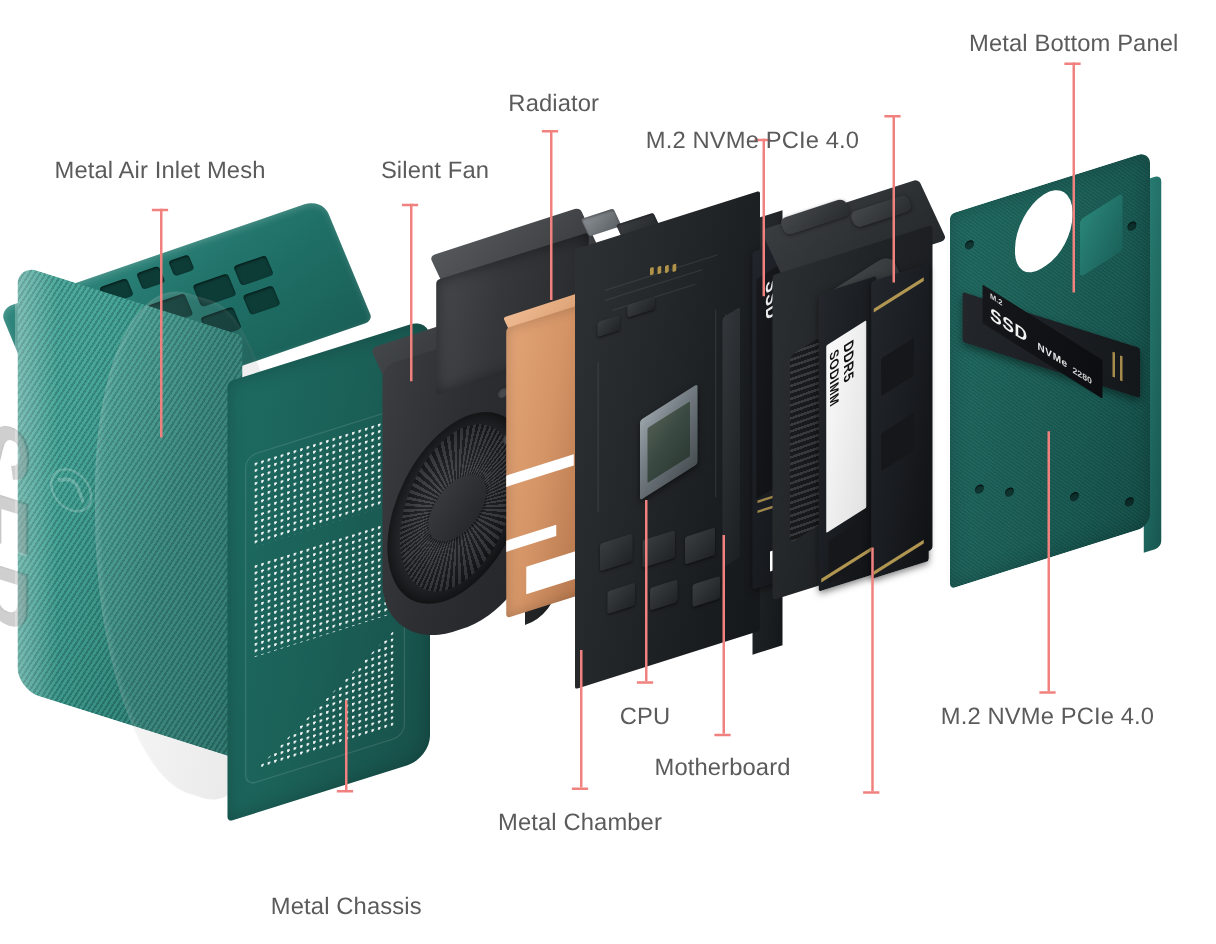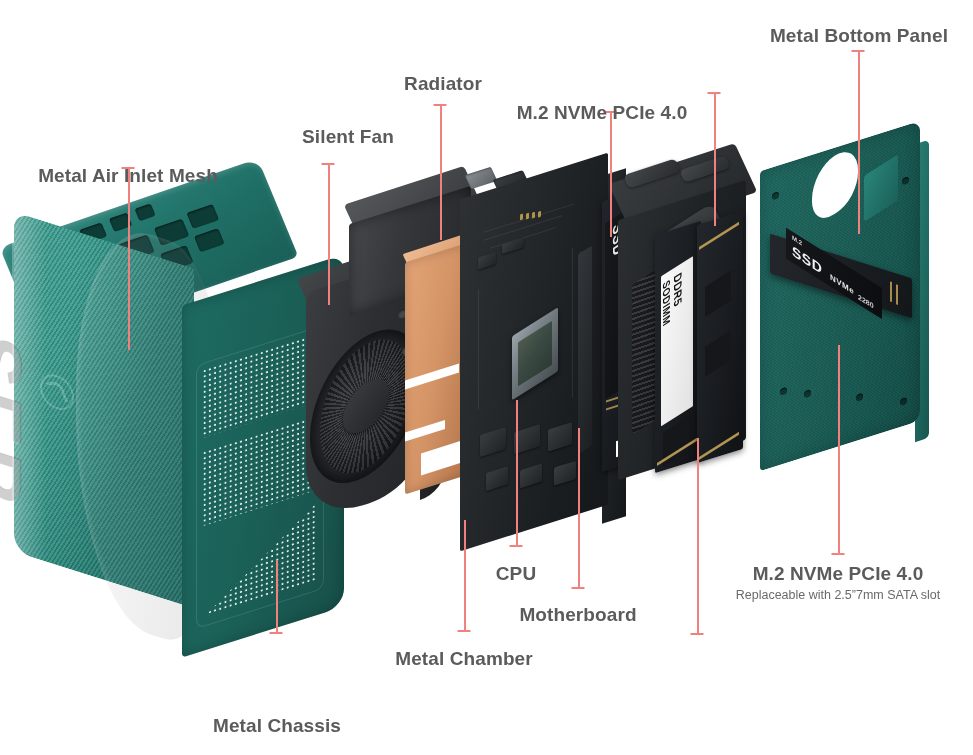--- a/index.html
+++ b/index.html
@@ -7,21 +7,21 @@
     width:973px;height:755px;
     background:#ffffff;
     font-family:"Liberation Sans","DejaVu Sans",sans-serif;
     overflow:hidden;
     position:relative;
   }
   #stage{position:absolute;left:0;top:0;width:973px;height:755px;}
 
   
   .callout{position:absolute;color:#5b5b5b;white-space:nowrap;}
-  .callout .main{font-size:19px;font-weight:700;letter-spacing:.1px;line-height:1.15;}
+  .callout .main{font-size:19px;font-weight:400;letter-spacing:.1px;line-height:1.15;}
   .callout .sub{font-size:12.5px;font-weight:400;color:#6a6a6a;line-height:1.3;margin-top:2px;}
   .callout.ctr{text-align:center;transform:translateX(-50%);}
 
   
   .lead{position:absolute;width:1.6px;background:#f1817e;}
   .cap{position:absolute;height:1.6px;width:13px;background:#f1817e;transform:translateX(-50%);}
 
   
   .part{position:absolute;}
 
@@ -521,21 +521,21 @@
 
   <div class="cap" style="left:578px;top:587px;"></div>
   <div class="lead" style="left:578px;top:428px;height:159px;"></div>
 
   <div class="cap" style="left:697px;top:633px;"></div>
   <div class="lead" style="left:697px;top:438px;height:195px;"></div>
 
   <div class="cap" style="left:838px;top:553px;"></div>
   <div class="lead" style="left:838px;top:345px;height:208px;"></div>
 
-  <div class="callout ctr" style="left:128px;top:126px;margin-top:39px;">
+  <div class="callout ctr" style="left:128px;top:126px;">
     <div class="main">Metal Air Inlet Mesh</div>
   </div>
 
   <div class="callout ctr" style="left:348px;top:126px;">
     <div class="main">Silent Fan</div>
   </div>
 
   <div class="callout ctr" style="left:443px;top:73px;">
     <div class="main">Radiator</div>
   </div>
@@ -561,16 +561,15 @@
     <div class="main">CPU</div>
   </div>
 
   <div class="callout ctr" style="left:578px;top:604px;">
     <div class="main">Motherboard</div>
   </div>
 
 
   <div class="callout ctr" style="left:838px;top:563px;">
     <div class="main">M.2 NVMe PCIe 4.0</div>
-    <div class="sub">Replaceable with 2.5”7mm SATA slot</div>
   </div>
 
 </div>
 
 </body></html>

